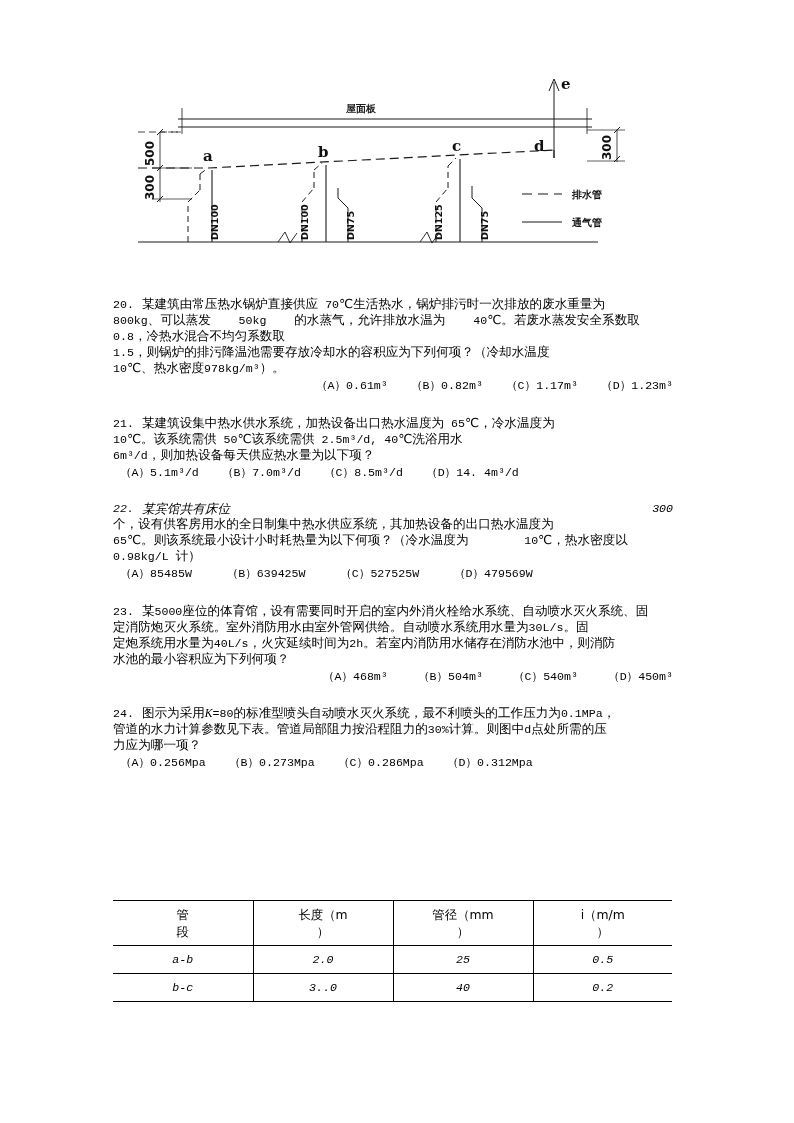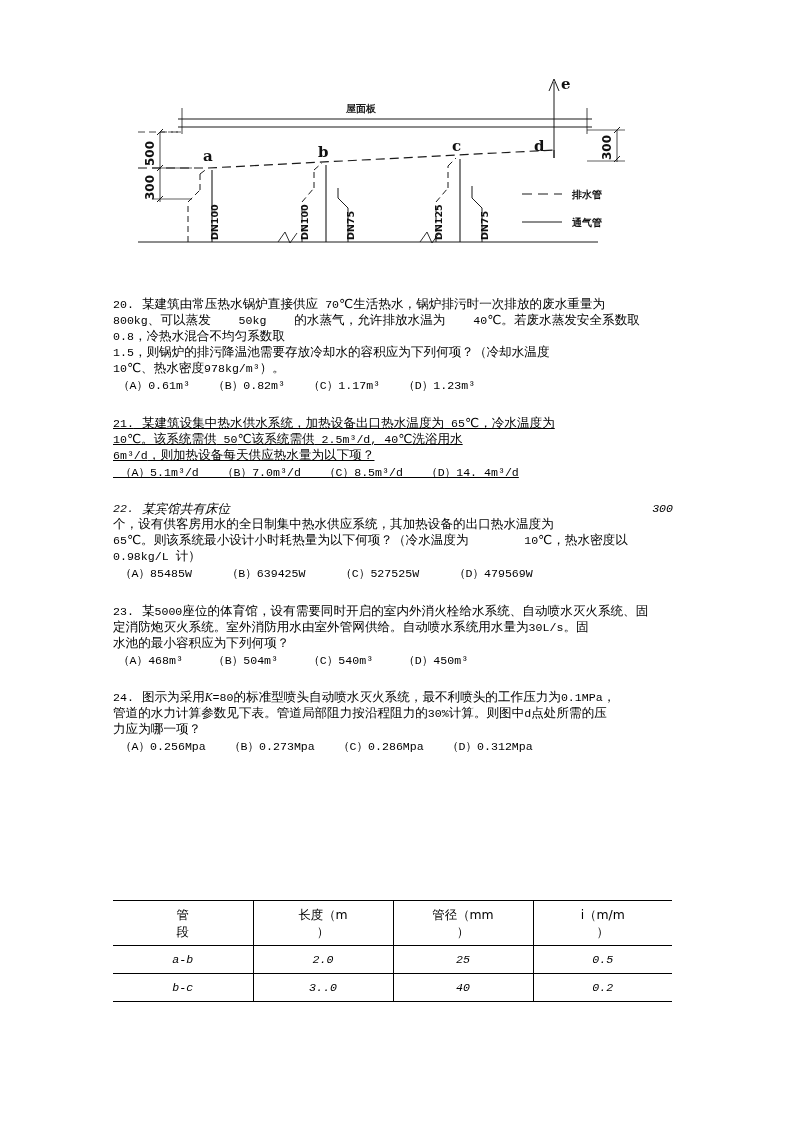--- a/index.html
+++ b/index.html
@@ -66,21 +66,21 @@
     font-style: italic;
     font-family: "Liberation Serif", "DejaVu Serif", serif;
   }
 
   .options {
     font-family: "Liberation Mono", "DejaVu Sans Mono", monospace;
     font-size: 11.6px;
     line-height: 20.5px;
     white-space: pre;
   }
-  .opt-indent { padding-left: 5px; }
+  .opt-indent { padding-left: 5px; text-align: right; }
 
   .spread {
     display: flex;
     justify-content: space-between;
     font-style: italic;
   }
 
   
   .tbl-wrap {
     position: absolute;
@@ -224,21 +224,21 @@
       <div class="q" id="q20-body">
           <div class="qline"><span class="mono">20.</span><span class="cjk">  某建筑由常压热水锅炉直接供应</span><span class="mono"> 70</span><span class="cjk">℃生活热水，锅炉排污时一次排放的废水重量为</span></div>
           <div class="qline"><span class="mono">800kg</span><span class="cjk">、可以蒸发</span><span class="mono">    50kg    </span><span class="cjk">的水蒸气，允许排放水温为</span><span class="mono">    40</span><span class="cjk">℃。若废水蒸发安全系数取</span></div>
           <div class="qline"><span class="mono">0.8</span><span class="cjk">，冷热水混合不均匀系数取</span></div>
           <div class="qline"><span class="mono">1.5</span><span class="cjk">，则锅炉的排污降温池需要存放冷却水的容积应为下列何项？（冷却水温度</span></div>
           <div class="qline"><span class="mono">10</span><span class="cjk">℃、热水密度</span><span class="mono">978kg/m³</span><span class="cjk">）。</span></div>
         </div>
       <div class="options opt-indent">（A）0.61m³　　（B）0.82m³　　（C）1.17m³　　（D）1.23m³</div>
     </div>
 
-    <div class="q-block" style="margin-top:18px;text-decoration:underline;">
+    <div class="q-block" style="margin-top:18px;">
       <div class="q" id="q21-body">
           <div class="qline"><span class="mono">21.</span><span class="cjk">  某建筑设集中热水供水系统，加热设备出口热水温度为</span><span class="mono"> 65</span><span class="cjk">℃，冷水温度为</span></div>
           <div class="qline"><span class="mono">10</span><span class="cjk">℃。该系统需供</span><span class="mono"> 50</span><span class="cjk">℃该系统需供</span><span class="mono"> 2.5m³/d, 40</span><span class="cjk">℃洗浴用水</span></div>
           <div class="qline"><span class="mono">6m³/d</span><span class="cjk">，则加热设备每天供应热水量为以下项？</span></div>
         </div>
       <div class="options"> （A）5.1m³/d　　（B）7.0m³/d　　（C）8.5m³/d　　（D）14. 4m³/d</div>
     </div>
 
     <div class="q-block" style="margin-top:18px;">
       <div class="q" id="q22-body">
@@ -247,20 +247,21 @@
           <div class="qline"><span class="mono">65</span><span class="cjk">℃。则该系统最小设计小时耗热量为以下何项？（冷水温度为</span><span class="mono">        10</span><span class="cjk">℃，热水密度以</span></div>
           <div class="qline"><span class="mono">0.98kg/L </span><span class="cjk">计）</span></div>
         </div>
       <div class="options"> （A）85485W　　　（B）639425W　　　（C）527525W　　　（D）479569W</div>
     </div>
 
     <div class="q-block" style="margin-top:18px;">
       <div class="q" id="q23-body">
           <div class="qline"><span class="mono">23.</span><span class="cjk">  某</span><span class="mono">5000</span><span class="cjk">座位的体育馆，设有需要同时开启的室内外消火栓给水系统、自动喷水灭火系统、固</span></div>
           <div class="qline"><span class="cjk">定消防炮灭火系统。室外消防用水由室外管网供给。自动喷水系统用水量为</span><span class="mono">30L/s</span><span class="cjk">。固</span></div>
+          <div class="qline"><span class="cjk">定炮系统用水量为</span><span class="mono">40L/s</span><span class="cjk">，火灾延续时间为</span><span class="mono">2h</span><span class="cjk">。若室内消防用水储存在消防水池中，则消防</span></div>
           <div class="qline"><span class="cjk">水池的最小容积应为下列何项？</span></div>
         </div>
       <div class="options opt-indent">（A）468m³　　 （B）504m³　　 （C）540m³　　 （D）450m³</div>
     </div>
 
     <div class="q-block" style="margin-top:18px;">
       <div class="q" id="q24-body">
           <div class="qline"><span class="mono">24.</span><span class="cjk">  图示为采用</span><span class="ital mono">K</span><span class="mono">=80</span><span class="cjk">的标准型喷头自动喷水灭火系统，最不利喷头的工作压力为</span><span class="mono">0.1MPa</span><span class="cjk">，</span></div>
           <div class="qline"><span class="cjk">管道的水力计算参数见下表。管道局部阻力按沿程阻力的</span><span class="mono">30%</span><span class="cjk">计算。则图中</span><span class="mono">d</span><span class="cjk">点处所需的压</span></div>
           <div class="qline"><span class="cjk">力应为哪一项？</span></div>

